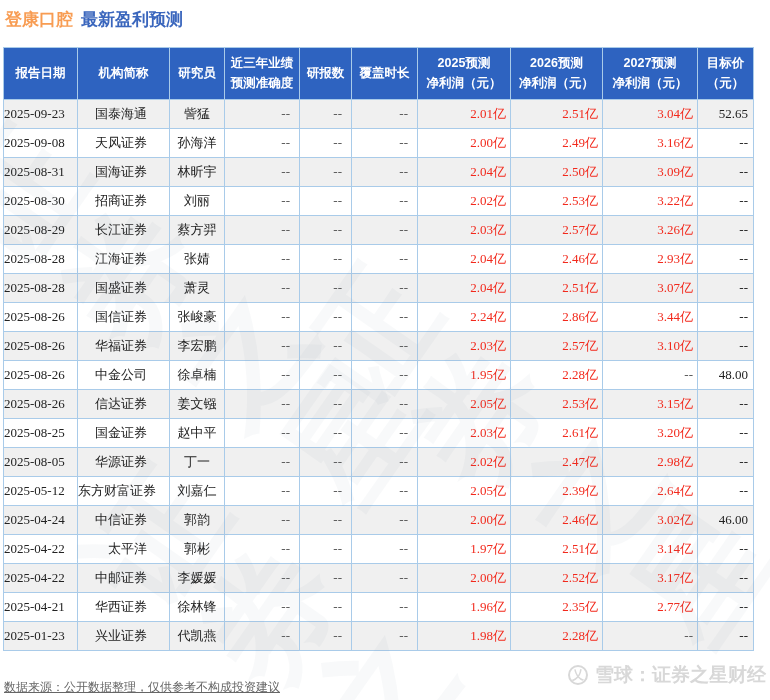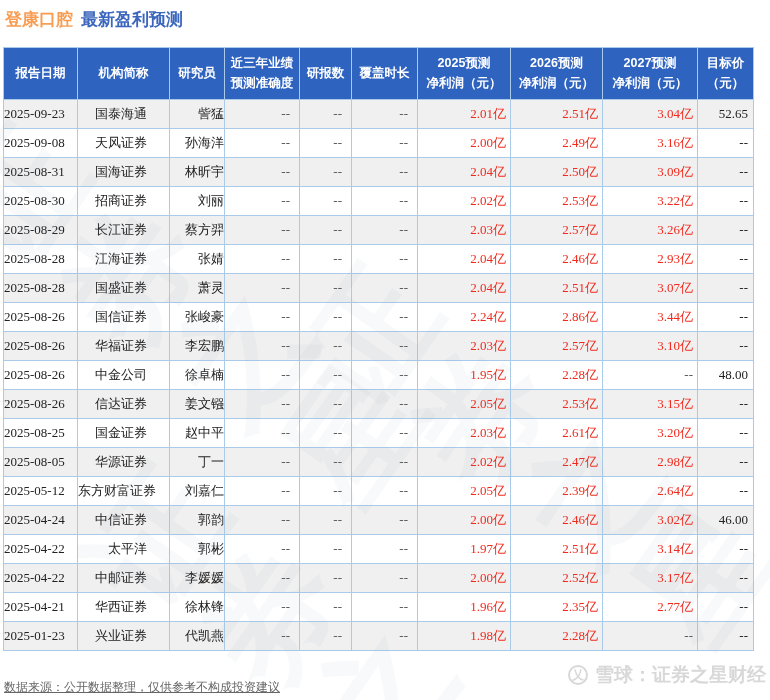--- a/index.html
+++ b/index.html
@@ -20,21 +20,21 @@
              height:52px; text-align:center; vertical-align:middle;
              white-space:pre-line; line-height:1.55; padding:0 2px; }
   tbody td { height:29px; font-size:13px; color:#222; vertical-align:middle;
              font-family:"Liberation Serif","DejaVu Serif",serif;
              white-space:nowrap; }
   tbody tr:nth-child(odd)  td { background:#f0f0f0; }
   tbody tr:nth-child(even) td { background:#ffffff; }
   td:nth-child(1)  { text-align:left; }
   td:nth-child(2)  { text-align:right; padding-right:22px;
                      font-family:"Liberation Sans","DejaVu Sans",sans-serif; }
-  td:nth-child(3)  { text-align:right;
+  td:nth-child(3)  { text-align:center;
                      font-family:"Liberation Sans","DejaVu Sans",sans-serif; }
   td:nth-child(4), td:nth-child(5), td:nth-child(6)
                    { text-align:right; padding-right:9px; color:#555; }
   td:nth-child(7), td:nth-child(8), td:nth-child(9)
                    { text-align:right; padding-right:4px; }
   td:nth-child(10) { text-align:right; padding-right:5px; }
   td.red-val { color:#f2291c; }
   td.dash    { color:#555; }
 
   

